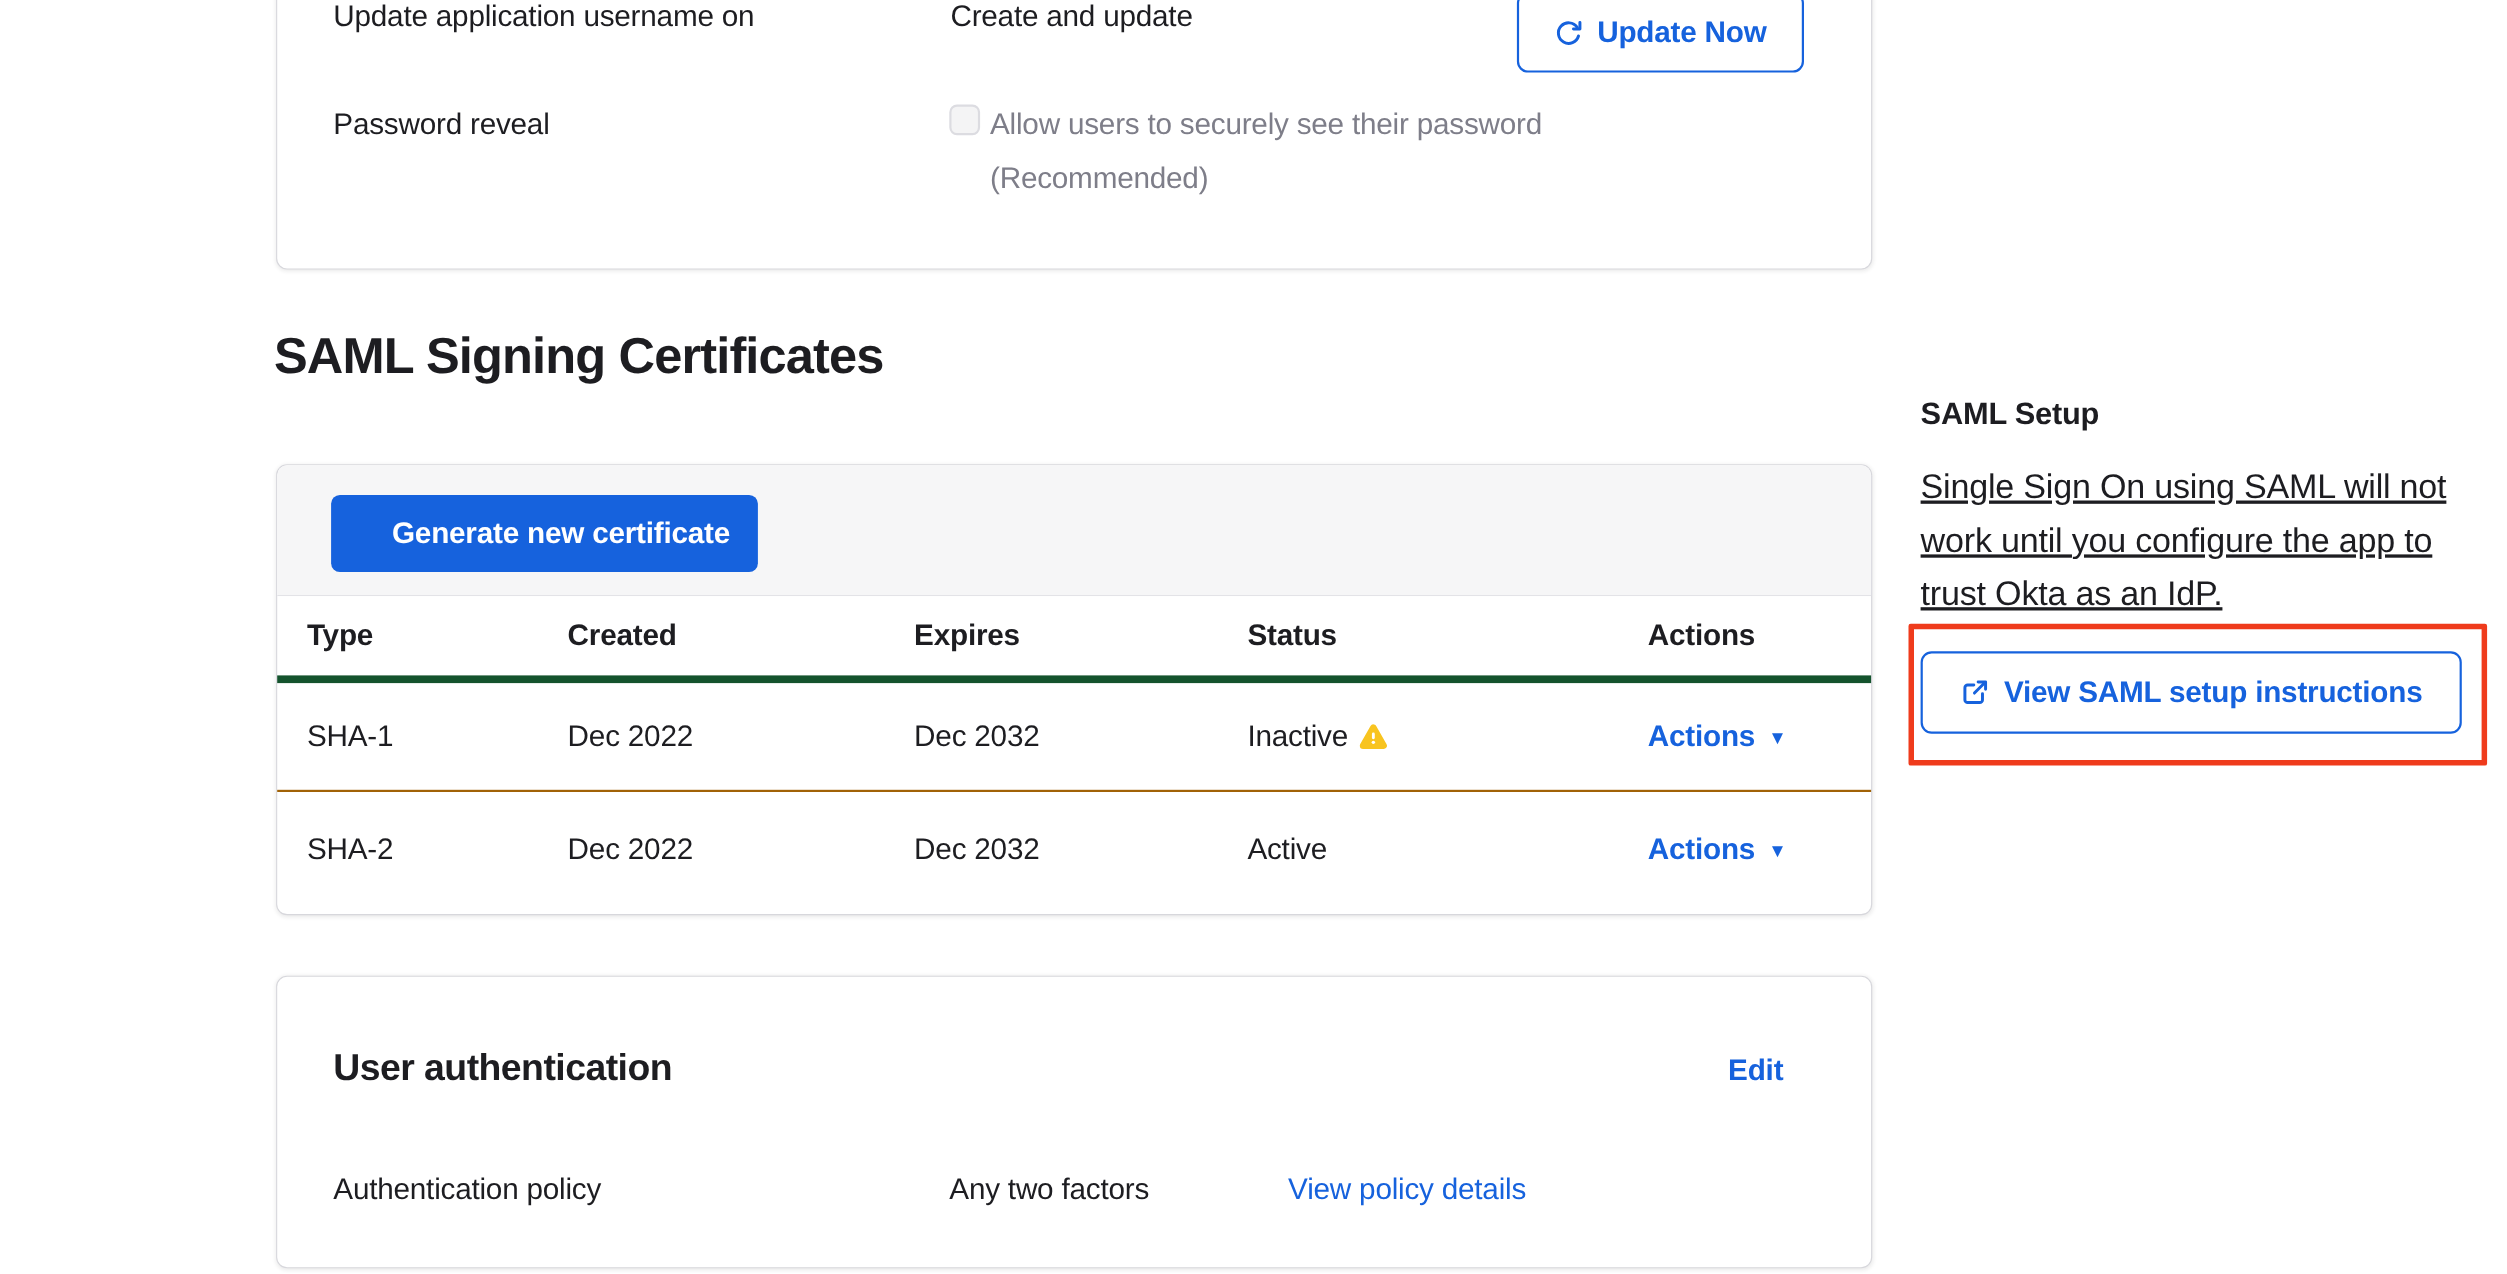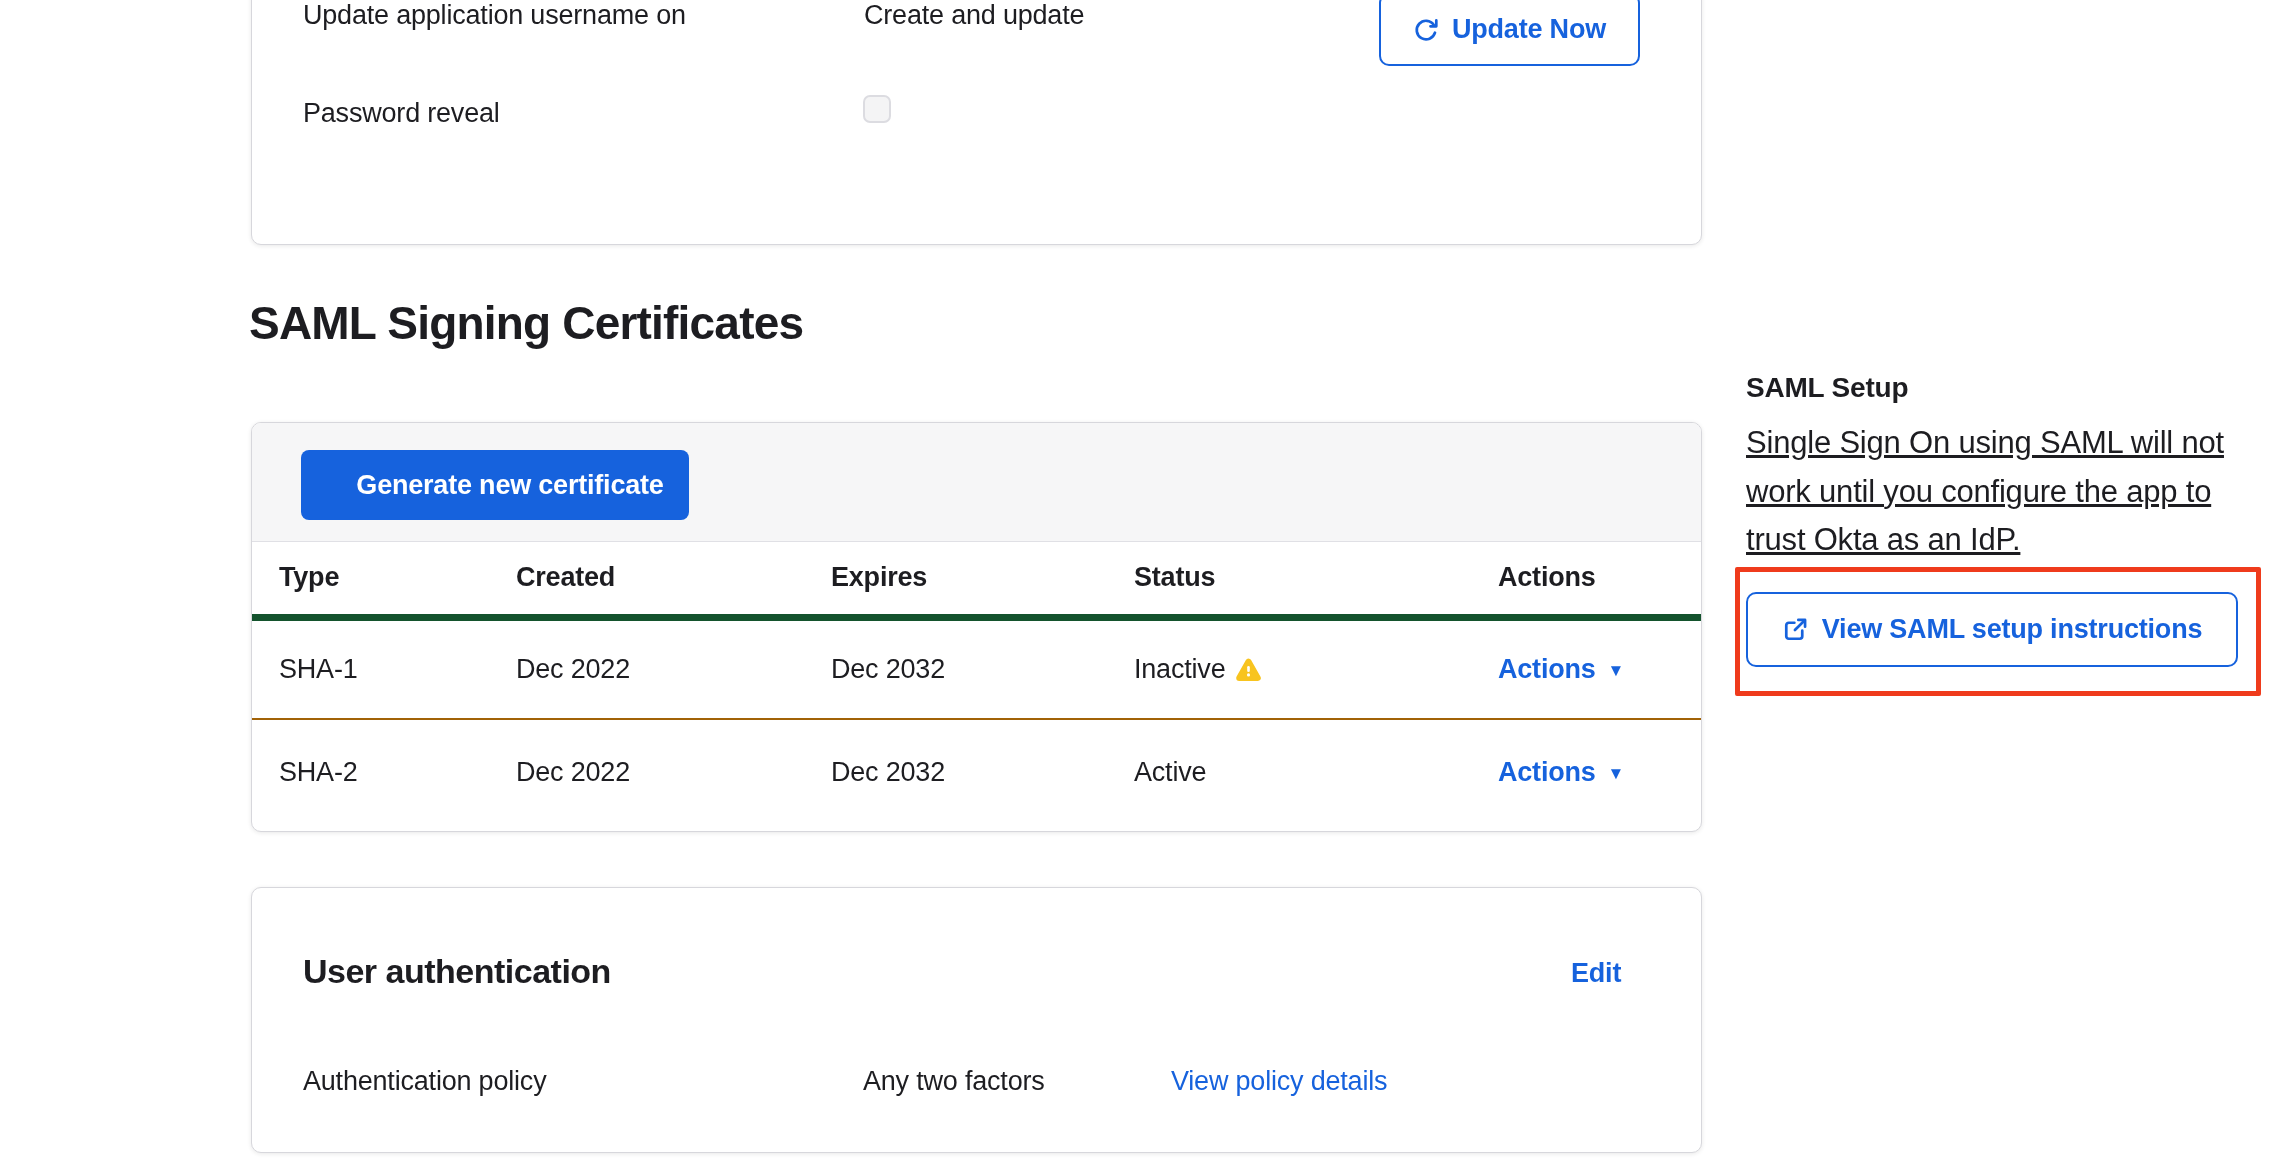--- a/index.html
+++ b/index.html
@@ -65,20 +65,24 @@
         <svg width="26" height="26" viewBox="0 0 24 24" fill="none" stroke="#1662dd" stroke-width="2.5" stroke-linecap="round" stroke-linejoin="round">
           <polyline points="21.5 3.2 21.5 8.6 16.1 8.6"></polyline>
           <path d="M20.3 14.5a8.6 8.6 0 1 1-1.1-7.2"></path>
         </svg>
       </span>
       <span>Update Now</span>
     </button>
 
     <div class="abs" style="left:51px;top:277px;">Password reveal</div>
     <span class="checkbox" style="left:611px;top:274px;"></span>
+    <div class="abs gray" style="left:648px;top:268px;line-height:49px;">
+      <div>Allow users to securely see their password</div>
+      <div>(Recommended)</div>
+    </div>
   </div>
 
   <h1 class="section-title">SAML Signing Certificates</h1>
 
   <div class="card" style="left:251px;top:422px;width:1449px;height:408px;">
     <div class="band"></div>
     <button class="btn-primary" style="left:49px;top:27px;width:388px;height:70px;padding-left:36px;">
       <span>Generate new certificate</span>
     </button>
 
@@ -125,21 +129,21 @@
   </div>
 
   <div class="card" style="left:251px;top:887px;width:1449px;height:264px;">
     <div class="abs bold" style="left:51px;top:64px;font-size:34px;letter-spacing:-0.5px;">User authentication</div>
     <a class="link abs bold" style="left:1319px;top:70px;">Edit</a>
     <div class="abs" style="left:51px;top:178px;">Authentication policy</div>
     <div class="abs" style="left:611px;top:178px;">Any two factors</div>
     <a class="link abs" style="left:877px;top:178px;margin-left:42px;">View policy details</a>
   </div>
 
-  <div class="abs bold" style="left:1746px;top:372px;font-size:28px;text-align:center;">SAML Setup</div>
+  <div class="abs bold" style="left:1746px;top:360px;font-size:28px;text-align:center;">SAML Setup</div>
   <div class="side-par">
     <div>Single Sign On using SAML will not</div>
     <div>work until you configure the app to</div>
     <div>trust Okta as an IdP.</div>
   </div>
 
   <div class="annotation"></div>
 
   <button class="btn-outline" style="left:1746px;top:592px;width:492px;height:75px;">
     <span>

